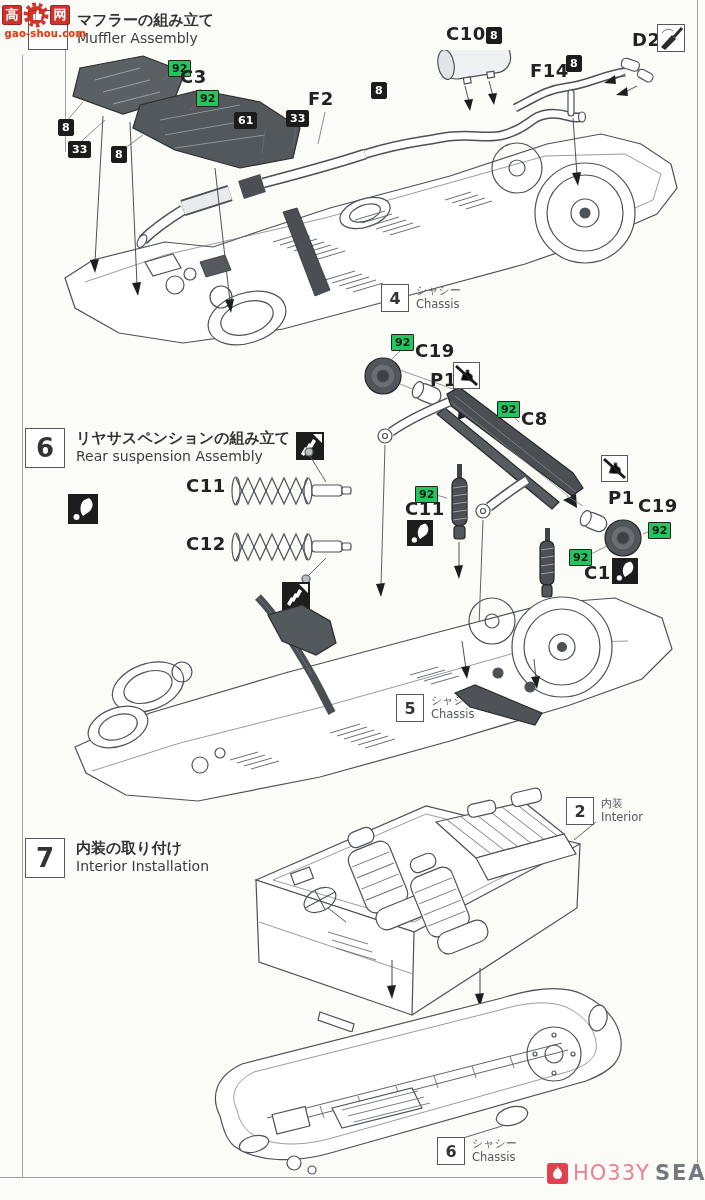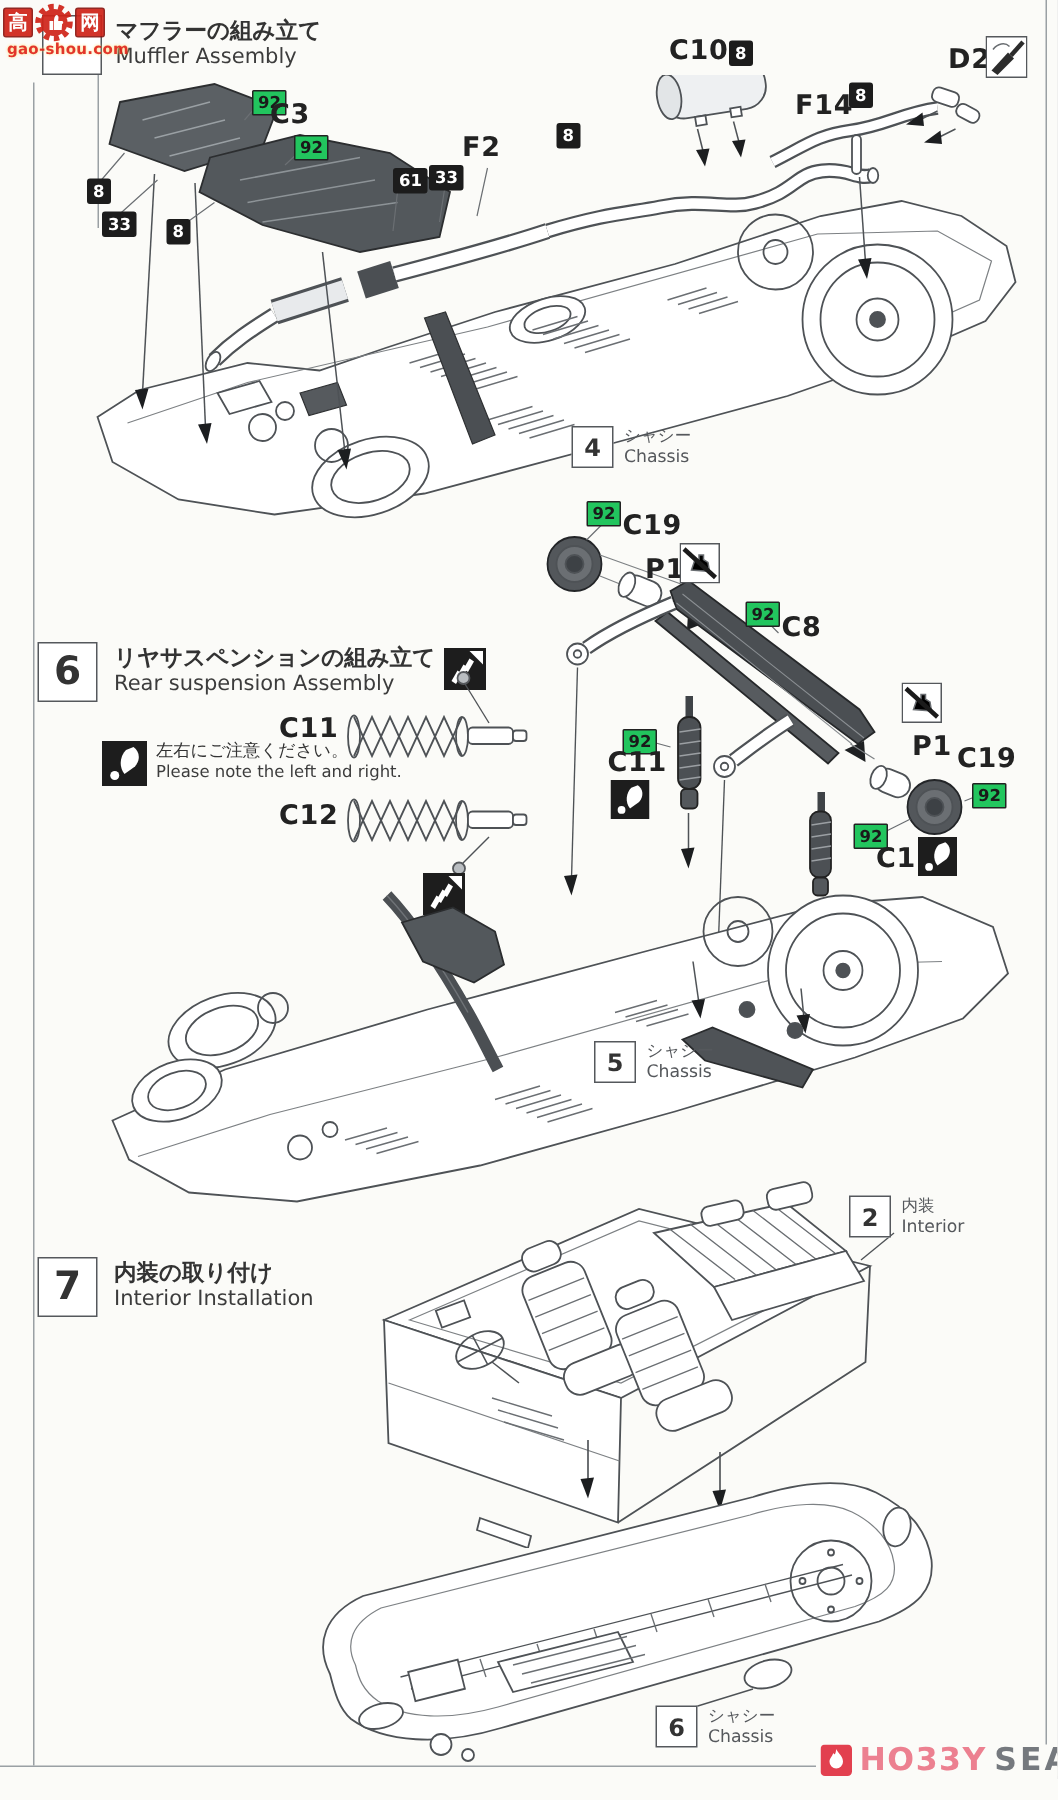--- a/index.html
+++ b/index.html
@@ -44,21 +44,21 @@
   
   .wm{position:absolute;left:2px;top:2px;width:84px;opacity:.92;z-index:5;}
   .wm-row{display:flex;align-items:center;gap:1px;}
   .wm-char{width:18px;height:18px;background:#cf2318;color:#fff;font-size:13px;font-weight:bold;
     display:flex;align-items:center;justify-content:center;border-radius:2px;border:1px solid #8c1712;}
   .wm-domain{font-size:10px;font-weight:bold;color:#e0251a;text-align:right;margin-top:0;
     text-shadow:0 0 2px #ffd76e;letter-spacing:.2px;}
 
   
   .logo{position:absolute;display:flex;align-items:center;gap:5px;background:#fbfbf8;padding:0 3px;}
-  .logo-hobby{font-size:21px;font-weight:bold;color:#ec8090;letter-spacing:1px;line-height:1;text-align:right;}
+  .logo-hobby{font-size:21px;font-weight:normal;color:#ec8090;letter-spacing:1px;line-height:1;text-align:right;}
   .logo-search{font-size:21px;font-weight:bold;color:#75797e;letter-spacing:2px;line-height:1;}
 </style>
 </head>
 <body>
 
 <div class="page">
 
   <div class="vline" style="left:22px;top:55px;height:1122px;"></div>
   <div class="vline" style="left:697px;top:0;height:1178px;"></div>
   <div class="vline" style="left:65px;top:48px;height:104px;"></div>
@@ -170,21 +170,21 @@
       <path d="M150,16 L138,30 M178,48 L165,60 M40,73 L58,52 M50,97 L80,70 M93,103 L118,85 M240,78 L237,104 M272,72 L268,98 M300,62 L293,94" stroke-width="0.8" stroke="#6b6f73"></path>
     </g>
   </svg>
 
   <div class="badge white" style="left:168px;top:60px;">92</div>
   <div class="part" style="left:180px;top:68px;">C3</div>
   <div class="badge white" style="left:196px;top:90px;">92</div>
   <div class="badge black" style="left:58px;top:119px;">8</div>
   <div class="badge black" style="left:68px;top:141px;">33</div>
   <div class="badge black" style="left:111px;top:146px;">8</div>
-  <div class="badge black" style="left:262px;top:112px;text-align:right;">61</div>
+  <div class="badge black" style="left:234px;top:112px;text-align:right;">61</div>
   <div class="badge black" style="left:286px;top:110px;">33</div>
   <div class="part" style="left:308px;top:90px;">F2</div>
   <div class="badge black" style="left:371px;top:82px;">8</div>
   <div class="part" style="left:446px;top:25px;">C10</div>
   <div class="badge black" style="left:486px;top:27px;">8</div>
   <div class="part" style="left:530px;top:62px;">F14</div>
   <div class="badge black" style="left:566px;top:55px;">8</div>
   <div class="part" style="left:632px;top:31px;text-align:right;">D2</div>
 
   <svg class="icon" style="left:657px;top:24px;" width="28" height="28" viewBox="0 0 28 28">
@@ -229,24 +229,20 @@
       <path d="M104,42 L88,16" stroke-width="0.9"></path>
       <circle cx="87" cy="12" r="4" fill="#b9bdc1" stroke="#55585c"></circle>
     </g>
   </svg>
 
   <svg class="icon" style="left:68px;top:494px;" width="30" height="30" viewBox="0 0 30 30">
     <rect width="30" height="30" fill="#1d1d1d"></rect>
     <path d="M21,4 C25,7 26,12 22,17 L15,22 C11,17 12,10 16,6 Z" fill="#fff"></path>
     <circle cx="8.5" cy="23" r="3" fill="#fff"></circle>
   </svg>
-  <div class="note-text" style="left:104px;top:493px;">
-    <div class="note-jp">左右にご注意ください。</div>
-    <div class="note-en">Please note the left and right.</div>
-  </div>
 
   <div class="part" style="left:186px;top:535px;">C12</div>
 
   <svg class="art" style="left:222px;top:524px;" width="135" height="76" viewBox="0 0 135 76">
     <g fill="none" stroke="#4e5256" stroke-width="1.2">
       <path d="M14,36 L26,10 L38,36 L50,10 L62,36 L74,10 L86,36"></path>
       <path d="M14,10 L26,36 L38,10 L50,36 L62,10 L74,36 L86,10"></path>
       <ellipse cx="14" cy="23" rx="4" ry="14"></ellipse>
       <ellipse cx="86" cy="23" rx="4" ry="13"></ellipse>
       <rect x="90" y="17" width="30" height="11" rx="3" fill="#fff"></rect>

